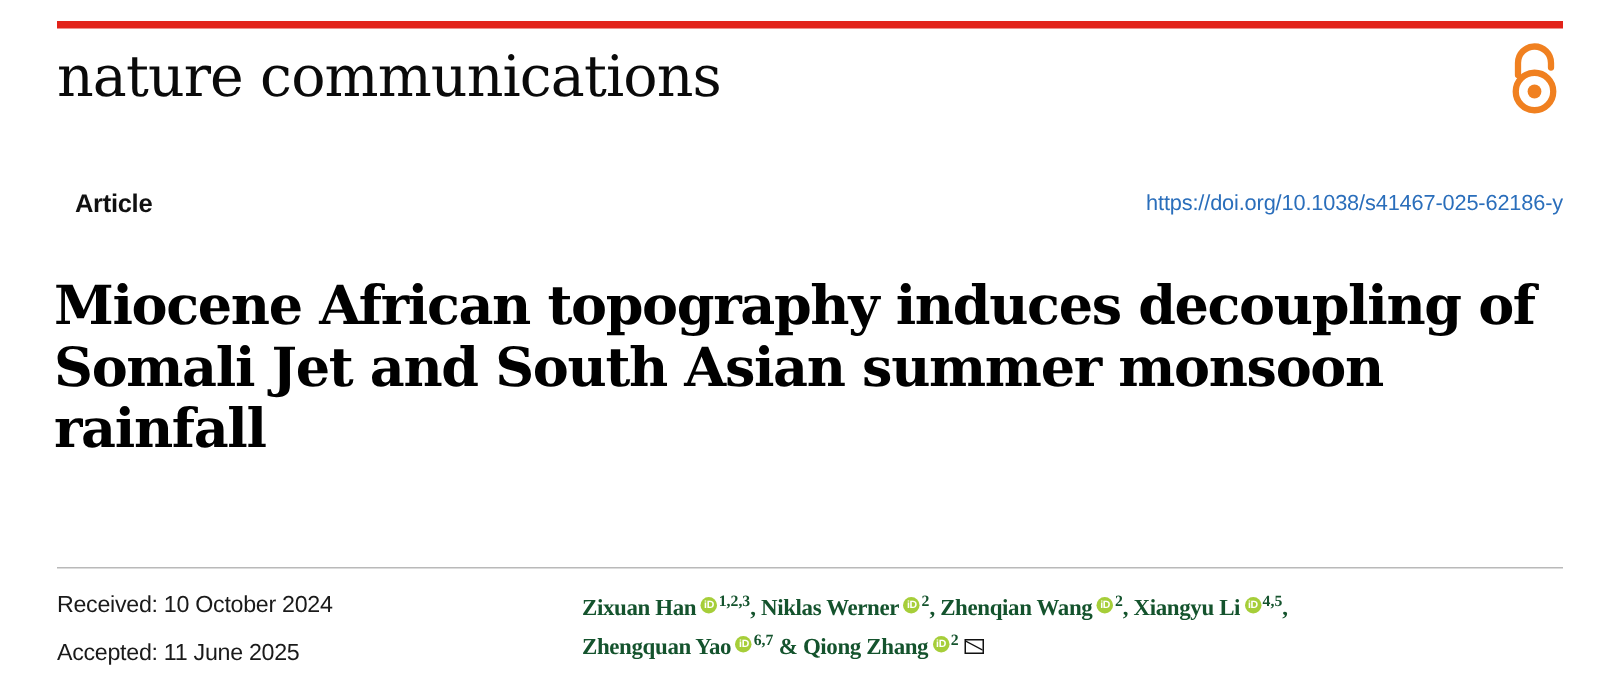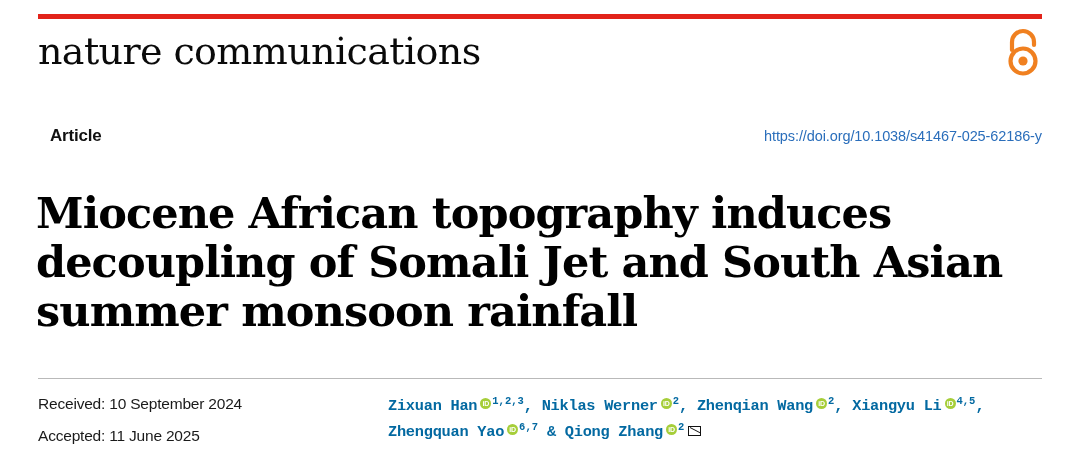--- a/index.html
+++ b/index.html
@@ -75,21 +75,21 @@
     text-decoration: none;
     letter-spacing: -0.1px;
   }
   .title {
     position: absolute;
     left: 36px;
     top: 160px;
     width: 1000px;
     font-family: "DejaVu Serif", serif;
     font-weight: 700;
-    font-size: 43px;
+    font-size: 36px;
     line-height: 1.14;
     letter-spacing: -0.9px;
     color: #000000;
   }
   .divider {
     position: absolute;
     left: 38px;
     top: 378px;
     width: 1004px;
     height: 1px;
@@ -113,25 +113,25 @@
     letter-spacing: -0.2px;
   }
   .dates div {
     margin-bottom: 8px;
   }
   .authors {
     position: absolute;
     left: 350px;
     top: 1px;
     width: 654px;
-    font-family: Liberation Mono, monospace;
+    font-family: Liberation Serif, serif;
     font-size: 15.3px;
     font-weight: 700;
     line-height: 1.62;
-    color: #0369a1;
+    color: #14532d;
     letter-spacing: -0.25px;
   }
   .authors .sup {
     font-size: 10.5px;
     font-weight: 700;
     vertical-align: super;
     letter-spacing: 0;
   }
   .orcid {
     display: inline-block;
@@ -200,21 +200,21 @@
     <div class="article-label">Article</div>
     <a class="doi-link" href="#">https://doi.org/10.1038/s41467-025-62186-y</a>
   </div>
 
   <h1 class="title">Miocene African topography induces decoupling of Somali Jet and South Asian summer monsoon rainfall</h1>
 
   <div class="divider"></div>
 
   <div class="footer">
     <div class="dates">
-      <div>Received: 10 September 2024</div>
+      <div>Received: 10 October 2024</div>
       <div>Accepted: 11 June 2025</div>
     </div>
     <div class="authors">
         <div><span><span>Zixuan Han</span><span class="orcid"></span><span class="sup">1,2,3</span></span><span>, </span><span><span>Niklas Werner</span><span class="orcid"></span><span class="sup">2</span></span><span>, </span><span><span>Zhenqian Wang</span><span class="orcid"></span><span class="sup">2</span></span><span>, </span><span><span>Xiangyu Li</span><span class="orcid"></span><span class="sup">4,5</span></span><span>,</span></div>
         <div><span><span>Zhengquan Yao</span><span class="orcid"></span><span class="sup">6,7</span></span><span> &amp; </span><span><span>Qiong Zhang</span><span class="orcid"></span><span class="sup">2</span><span class="envelope"></span></span></div>
       </div>
   </div>
 
 </div>
 

